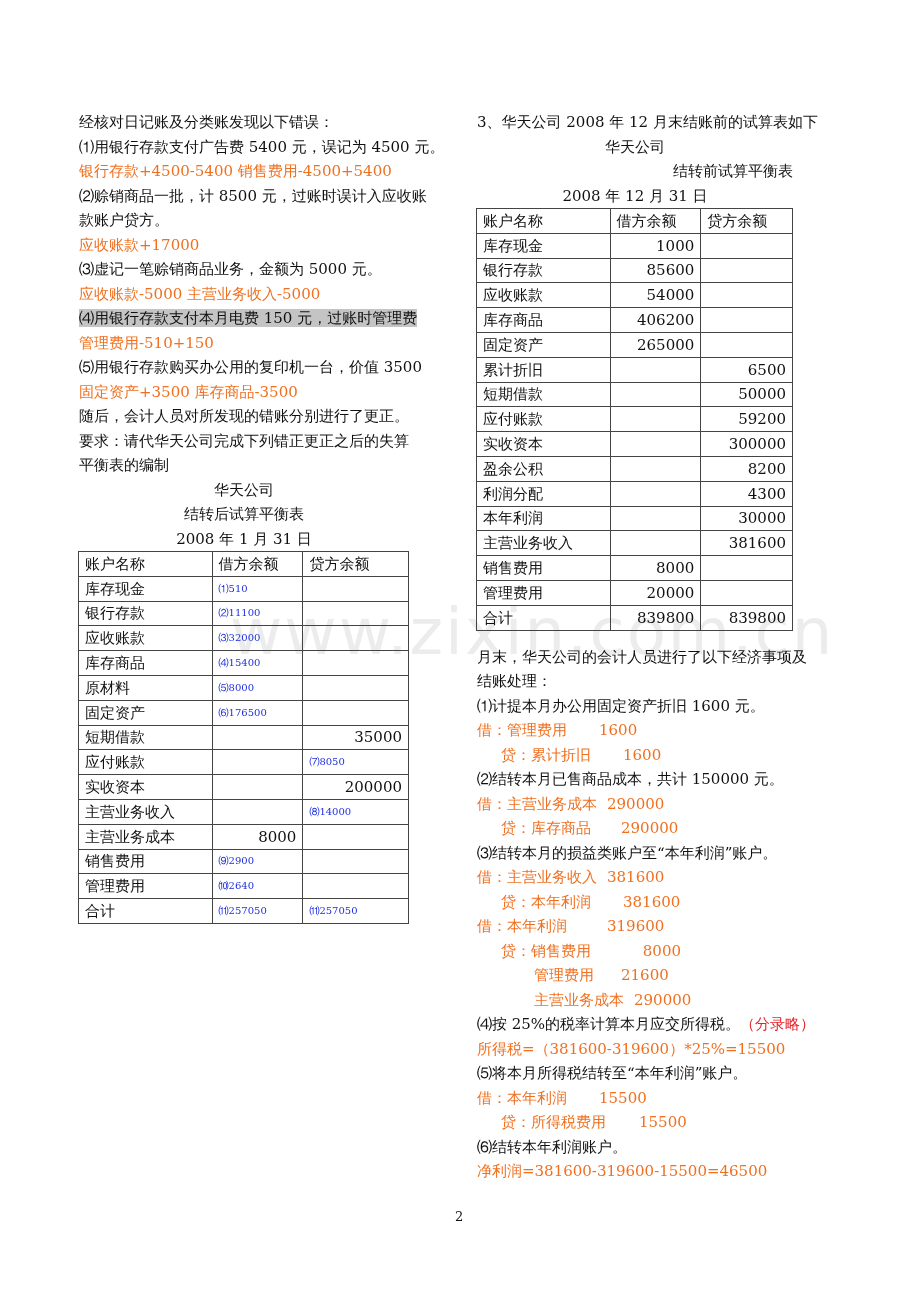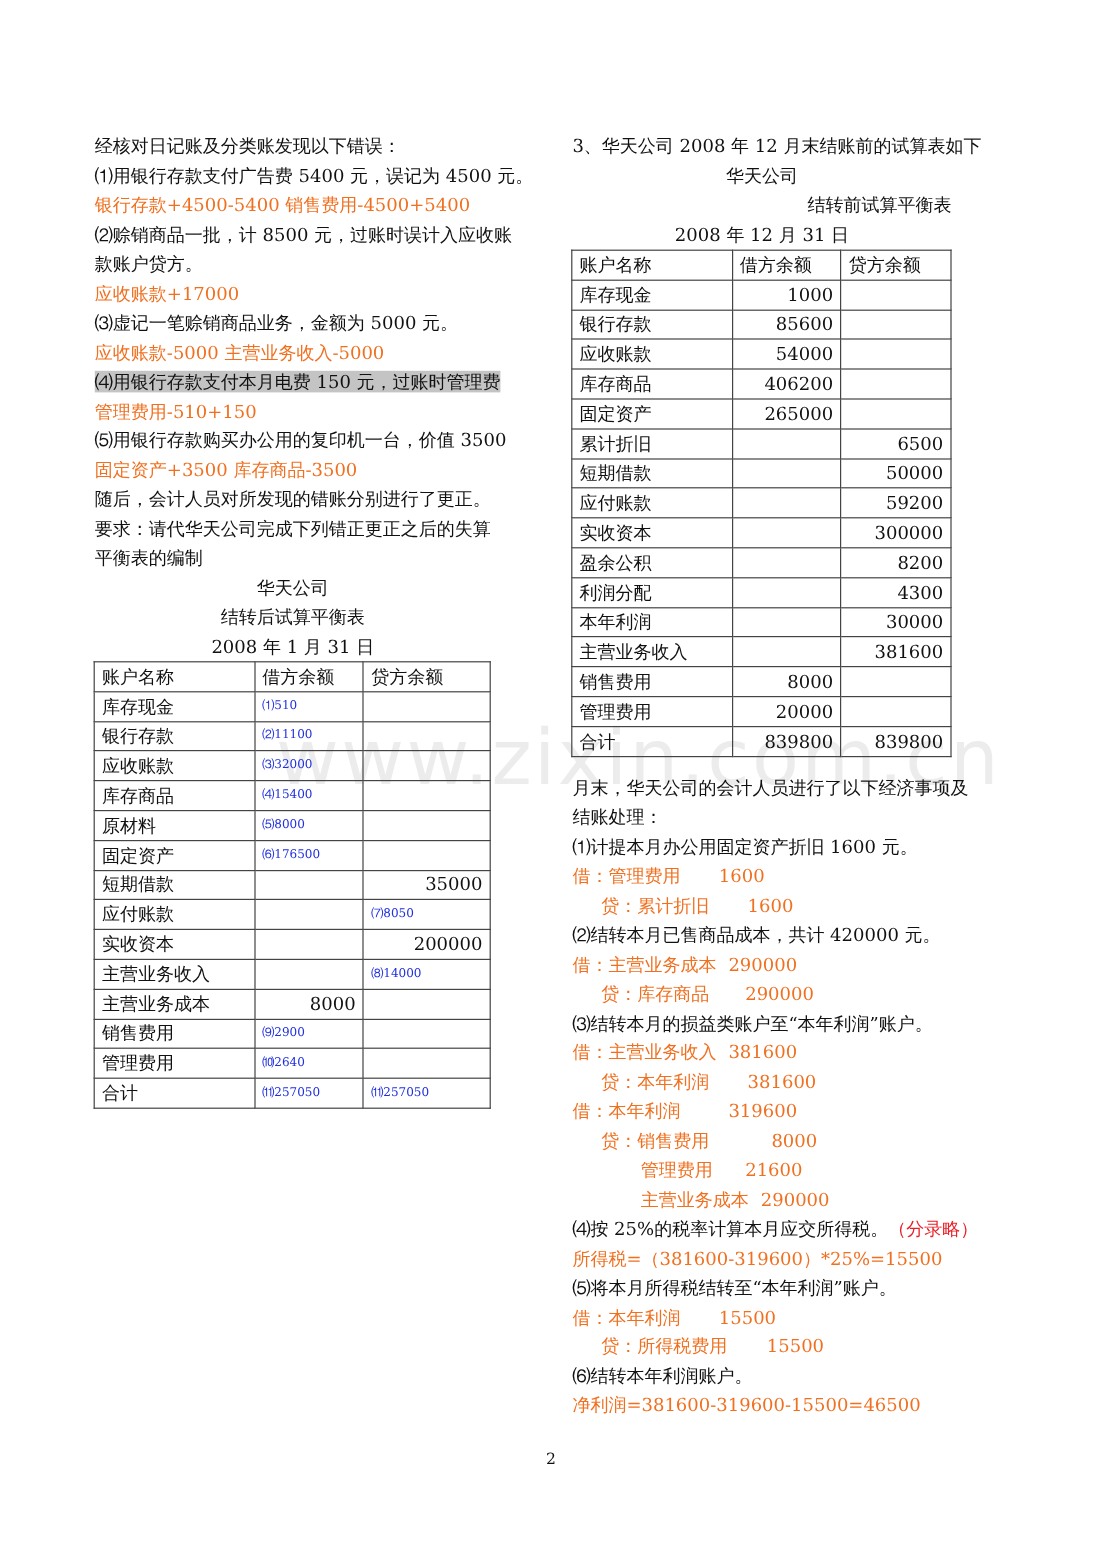--- a/index.html
+++ b/index.html
@@ -247,21 +247,21 @@
       </table>
 
     <div style="height:14px"></div>
     <div class="line">月末，华天公司的会计人员进行了以下经济事项及</div>
     <div class="line">结账处理：</div>
 
     <div class="line">⑴计提本月办公用固定资产折旧 1600 元。</div>
     <div class="line orange"><span class="amt" style="width:122px">借：管理费用</span><span>1600</span></div>
     <div class="line orange indent1"><span class="amt" style="width:122px">贷：累计折旧</span><span>1600</span></div>
 
-    <div class="line">⑵结转本月已售商品成本，共计 420000 元。</div>
+    <div class="line">⑵结转本月已售商品成本，共计 150000 元。</div>
     <div class="line orange"><span class="amt" style="width:130px">借：主营业务成本</span><span>290000</span></div>
     <div class="line orange indent1"><span class="amt" style="width:120px">贷：库存商品</span><span>290000</span></div>
 
     <div class="line">⑶结转本月的损益类账户至“本年利润”账户。</div>
     <div class="line orange"><span class="amt" style="width:130px">借：主营业务收入</span><span>381600</span></div>
     <div class="line orange indent1"><span class="amt" style="width:122px">贷：本年利润</span><span>381600</span></div>
     <div class="line orange"><span class="amt" style="width:130px">借：本年利润</span><span>319600</span></div>
     <div class="line orange indent1"><span class="amt" style="width:120px">贷：销售费用</span><span class="amt" style="width:60px; text-align:right">8000</span></div>
     <div class="line orange indent2"><span class="amt" style="width:87px">管理费用</span><span class="amt" style="width:60px; text-align:left">21600</span></div>
     <div class="line orange indent2"><span class="amt" style="width:100px">主营业务成本</span><span>290000</span></div>

